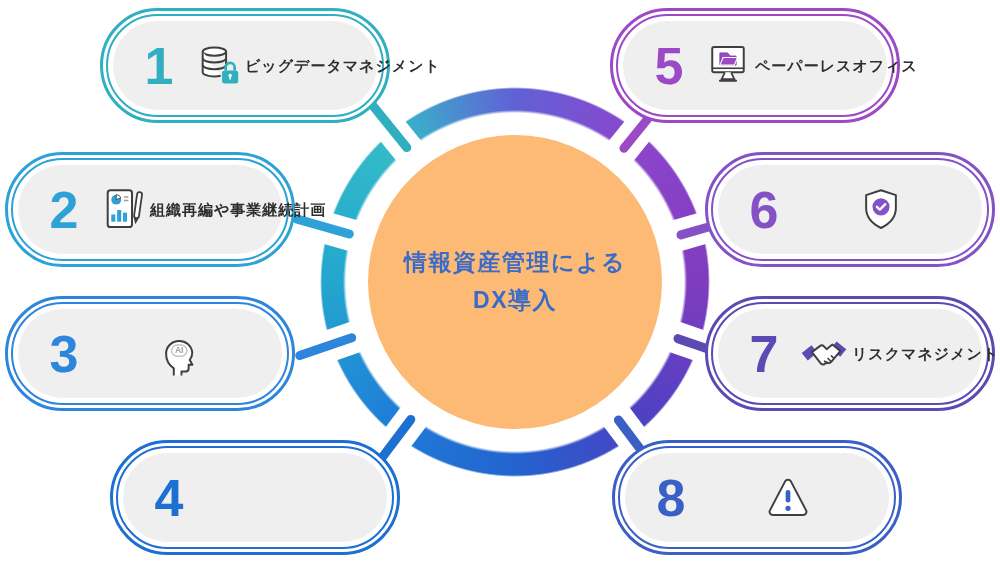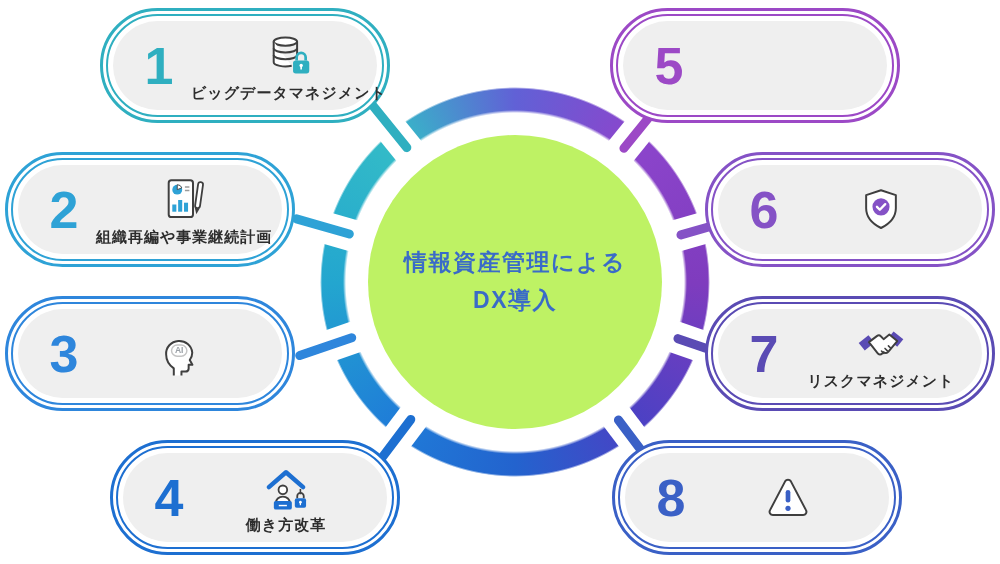--- a/index.html
+++ b/index.html
@@ -3,21 +3,21 @@
 <meta charset="utf-8">
 <style>
   html,body{margin:0;padding:0;background:#fff;font-family:"Liberation Sans","DejaVu Sans",sans-serif;}
   .stage{position:relative;width:1000px;height:564px;background:#fff;overflow:hidden;}
 
   
   .ring{position:absolute;left:320px;top:87px;width:390px;height:390px;border-radius:50%;
     -webkit-mask:radial-gradient(circle closest-side,transparent 169px,#000 172px,#000 193px,transparent 195px);
             mask:radial-gradient(circle closest-side,transparent 169px,#000 172px,#000 193px,transparent 195px);}
   .center-circle{position:absolute;left:368px;top:135px;width:294px;height:294px;border-radius:50%;
-    background:#bef264;display:flex;flex-direction:column;align-items:center;justify-content:center;}
+    background:#fdba74;display:flex;flex-direction:column;align-items:center;justify-content:center;}
   .center-title{color:var(--c,#3a6bc8);font-size:23px;font-weight:700;letter-spacing:1.5px;
     line-height:1.65;text-align:center;}
 
   
   .spoke{position:absolute;left:515px;top:282px;width:0;height:0;}
   .spoke .gap{position:absolute;left:-16px;top:-203px;width:32px;height:38px;background:#fff;}
   .spoke .tick{position:absolute;left:-7px;top:-235px;width:9px;height:64px;border:3px solid #fff;
     border-radius:8px;background:var(--c,#888);}
   .s1{transform:rotate(-39deg);} .s2{transform:rotate(-74deg);} .s3{transform:rotate(-109deg);}
   .s4{transform:rotate(-143deg);} .s5{transform:rotate(39deg);} .s6{transform:rotate(74deg);}
@@ -25,21 +25,21 @@
 
   
   .capsule{position:absolute;width:290px;height:115px;box-sizing:border-box;border:3px solid var(--c);
     border-radius:60px;padding:3px;background:#fff;}
   .capsule-mid{width:100%;height:100%;box-sizing:border-box;border:2px solid var(--c);
     border-radius:56px;padding:5px;}
   .capsule-fill{width:100%;height:100%;box-sizing:border-box;background:#efefef;border-radius:48px;
     display:flex;align-items:stretch;}
   .cap-num{flex:0 0 64px;display:flex;align-items:center;justify-content:center;padding-left:14px;
     font-size:52px;font-weight:800;color:var(--c);}
-  .cap-body{flex:1;display:flex;flex-direction:column;align-items:center;justify-content:center;
+  .cap-body{flex:1;display:flex;flex-direction:row;align-items:center;justify-content:center;
     padding-right:16px;}
   .cap-icon{height:54px;display:flex;align-items:center;}
   .cap-label{font-size:15px;font-weight:700;color:#2d2d2d;letter-spacing:1px;white-space:nowrap;margin-top:1px;}
 
   .pos-1{left:100px;top:8px;}  .pos-2{left:5px;top:152px;}   .pos-3{left:5px;top:296px;}   .pos-4{left:110px;top:440px;}
   .pos-5{left:610px;top:8px;}  .pos-6{left:705px;top:152px;} .pos-7{left:705px;top:296px;} .pos-8{left:612px;top:440px;}
 
   svg{display:block;}
 </style>
 </head>
@@ -152,45 +152,41 @@
         </span>
       </div>
     </div>
       </div>
   </div>
 
   <div class="capsule pos-4" style="--c: #1d6fd1;">
     <div class="capsule-mid">
         <div class="capsule-fill">
       <div class="cap-num">4</div>
-      <div class="cap-body">
-        <span class="cap-icon">
-          <svg width="54" height="52" viewBox="0 0 60 56" fill="none">
-            <path d="M11,27 L30,10.5 L49,27" stroke="var(--c)" stroke-width="5" stroke-linecap="round" stroke-linejoin="round"></path>
-            <path d="M46,29 v6" stroke="#3f3f3f" stroke-width="1.8"></path>
-            <circle cx="26.5" cy="30" r="4.8" fill="#fff" stroke="#3f3f3f" stroke-width="2"></circle>
-            <path d="M18.5,45 a8,7.5 0 0 1 16,0" fill="#fff" stroke="#3f3f3f" stroke-width="2"></path>
-            <rect x="16.5" y="42.5" width="20" height="9.5" rx="2" fill="var(--c)"></rect>
-            <path d="M22,47.5 h9" stroke="#fff" stroke-width="1.6"></path>
-            <path d="M42.5,39.5 v-2.5 a3.6,3.6 0 0 1 7.2,0 v2.5" stroke="#3f3f3f" stroke-width="2" fill="none"></path>
-            <rect x="39.8" y="39.5" width="12.5" height="10.5" rx="2" fill="var(--c)"></rect>
-            <circle cx="46" cy="43.8" r="1.5" fill="#fff"></circle>
-                <path d="M46,44.5 v2.6" stroke="#fff" stroke-width="1.4"></path>
-          </svg>
-        </span>
-        <span class="cap-label">働き方改革</span>
-      </div>
     </div>
       </div>
   </div>
 
   <div class="capsule pos-5" style="--c: #9c49c6;">
     <div class="capsule-mid">
         <div class="capsule-fill">
       <div class="cap-num">5</div>
+      <div class="cap-body">
+        <span class="cap-icon">
+          <svg width="54" height="52" viewBox="0 0 60 56" fill="none">
+            <rect x="12.5" y="7" width="35" height="28" rx="2" fill="#fff" stroke="#3f3f3f" stroke-width="2.2"></rect>
+            <path d="M12.5,30.5 h35" stroke="#3f3f3f" stroke-width="1.8"></path>
+            <path d="M26.5,35 l-3.5,7.5 h14 l-3.5,-7.5" fill="#fff" stroke="#3f3f3f" stroke-width="2"></path>
+            <path d="M21,44.5 h18" stroke="#3f3f3f" stroke-width="2.2" stroke-linecap="round"></path>
+            <path d="M21,27 V13.5 h8.5 l3,3.5 H39 V27 z" fill="var(--c)" stroke="#7a35a0" stroke-width="1"></path>
+            <path d="M21,27 l3.5,-8.5 H40.5 L37,27 z" fill="var(--c)" stroke="#fff" stroke-width="1.2"></path>
+          </svg>
+        </span>
+        <span class="cap-label">ペーパーレスオフィス</span>
+      </div>
     </div>
       </div>
   </div>
 
   <div class="capsule pos-6" style="--c: #8552c6;">
     <div class="capsule-mid">
         <div class="capsule-fill">
       <div class="cap-num">6</div>
       <div class="cap-body">
         <span class="cap-icon">

